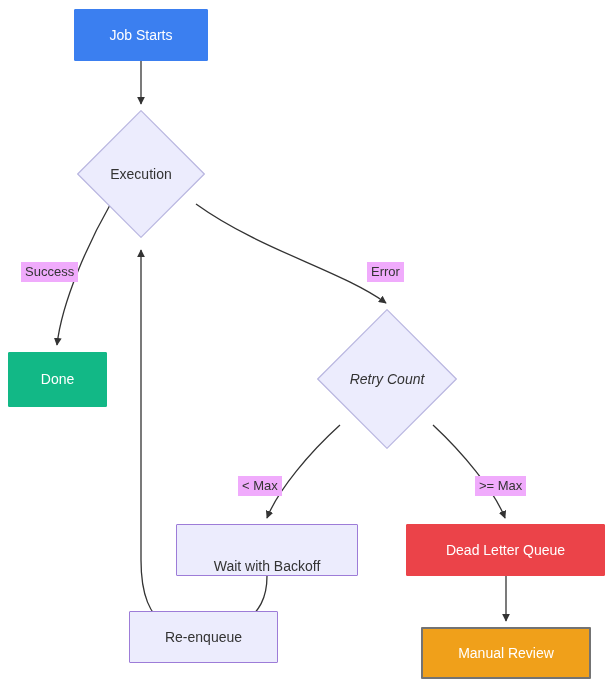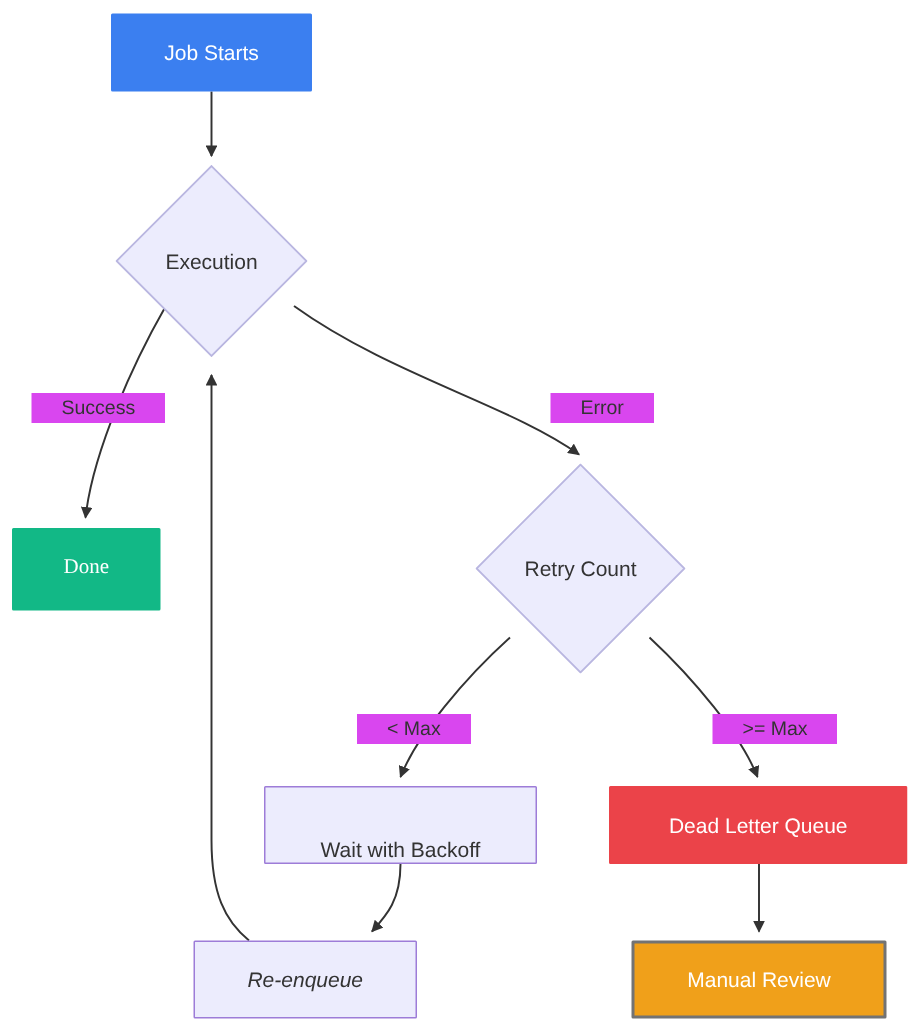--- a/index.html
+++ b/index.html
@@ -86,25 +86,25 @@
   }
   .node-diamond .node-label {
     position: relative;
     z-index: 2;
     color: #333333;
     font-size: 14px;
   }
   
   .edge-label {
     position: absolute;
-    background: #d946ef;
+    background: #f0abfc;
     color: #333333;
     font-size: 13px;
     line-height: 20px;
-    padding: 0px 20px;
+    padding: 0px 4px;
     white-space: nowrap;
     z-index: 6;
     text-align: center;
   }
 </style>
 </head>
 <body>
 
 <div id="diagram-root">
 
@@ -129,36 +129,36 @@
   <div id="node-layer">
       <div class="node node-rect type-start" style="left: 74px; top: 9px; width: 134px; height: 52px;">
         <span class="node-label">Job Starts</span>
       </div>
       <div class="node node-diamond" style="left: 77px; top: 110px; width: 128px; height: 128px;">
         <svg class="diamond-shape" viewBox="0 0 128 128">
           <polygon points="64,0.7 127.3,64 64,127.3 0.7,64" fill="#ececfd" stroke="#b9b6e0" stroke-width="1.2"></polygon>
         </svg>
         <span class="node-label">Execution</span>
       </div>
-      <div class="node node-rect type-success" style="left: 8px; top: 352px; width: 99px; height: 55px; font-family: Liberation Serif, serif;">
+      <div class="node node-rect type-success" style="left: 8px; top: 352px; width: 99px; height: 55px;">
         <span class="node-label">Done</span>
       </div>
-      <div class="node node-diamond" style="left: 317px; top: 309px; width: 140px; height: 140px;">
+      <div class="node node-diamond" style="left: 317px; top: 309px; width: 140px; height: 140px; font-style: italic;">
         <svg class="diamond-shape" viewBox="0 0 140 140">
           <polygon points="70,0.7 139.3,70 70,139.3 0.7,70" fill="#ececfd" stroke="#b9b6e0" stroke-width="1.2"></polygon>
         </svg>
         <span class="node-label">Retry Count</span>
       </div>
       <div class="node node-rect type-process" style="left: 176px; top: 524px; width: 182px; height: 52px; align-items: flex-end;">
         <span class="node-label">Wait with Backoff</span>
       </div>
       <div class="node node-rect type-danger" style="left: 406px; top: 524px; width: 199px; height: 52px;">
         <span class="node-label">Dead Letter Queue</span>
       </div>
-      <div class="node node-rect type-process" style="left: 129px; top: 627px; width: 149px; height: 52px; font-style: italic;">
+      <div class="node node-rect type-process" style="left: 129px; top: 611px; width: 149px; height: 52px;">
         <span class="node-label">Re-enqueue</span>
       </div>
       <div class="node node-rect type-warning" style="left: 421px; top: 627px; width: 170px; height: 52px;">
         <span class="node-label">Manual Review</span>
       </div>
     </div>
 
   <div id="edge-label-layer">
       <div class="edge-label" style="left: 21px; top: 262px;">Success</div>
       <div class="edge-label" style="left: 367px; top: 262px;">Error</div>

